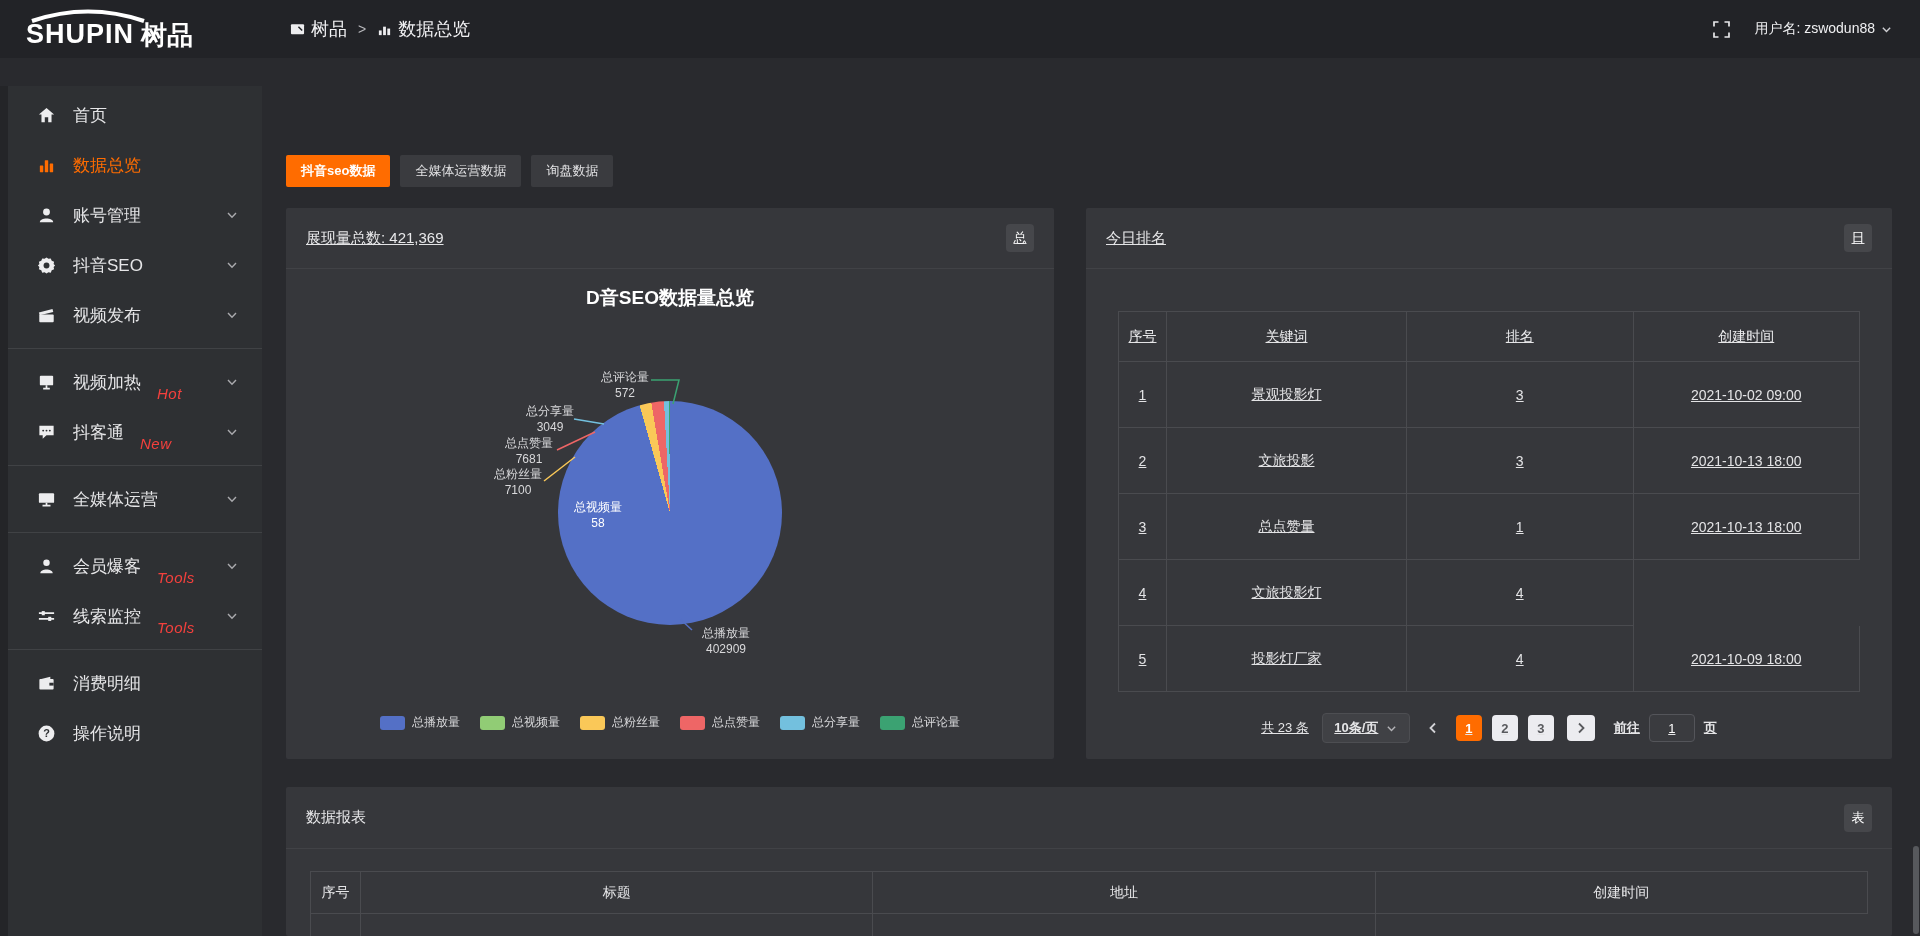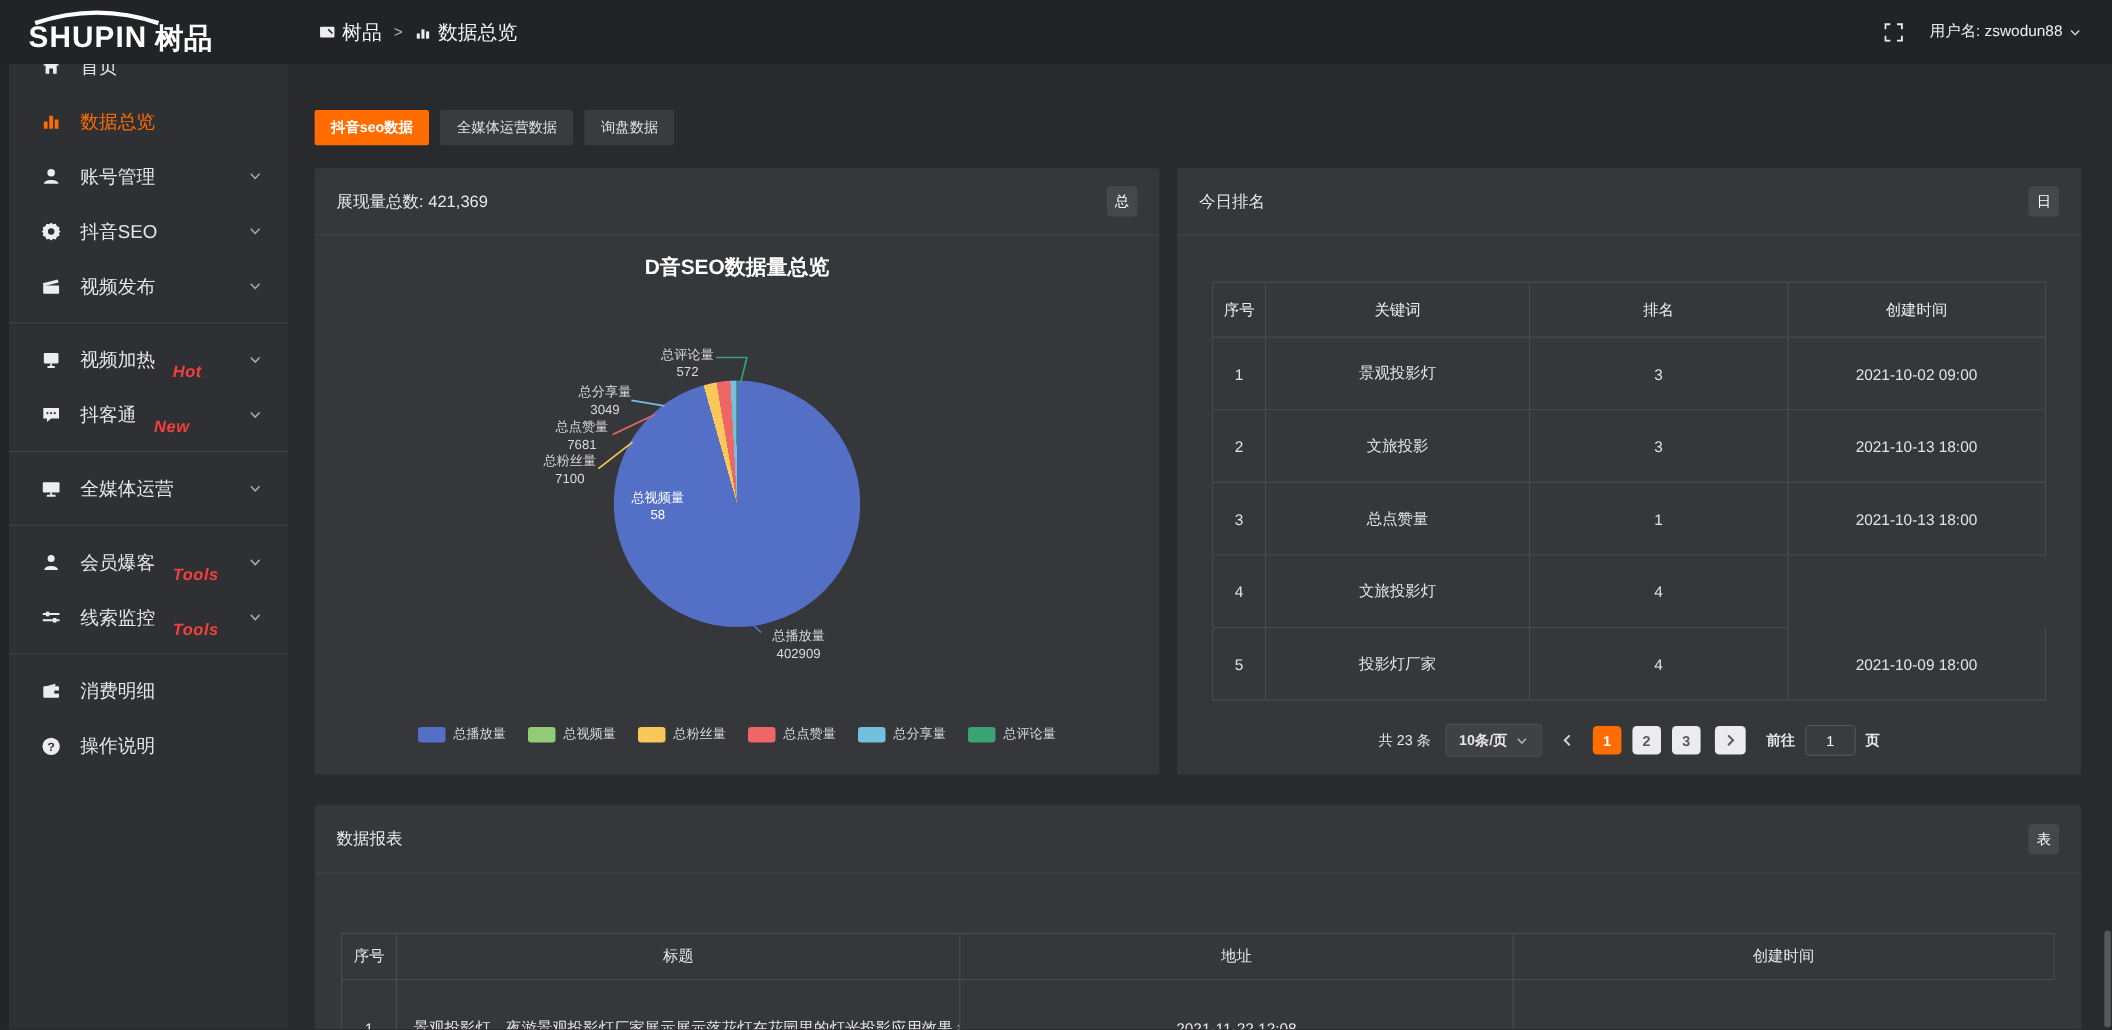--- a/index.html
+++ b/index.html
@@ -20,46 +20,46 @@
   .logo-main { font-size:27px; font-weight:800; color:#fff; letter-spacing:1px; line-height:1; }
   .logo-cn { font-size:26px; font-weight:800; color:#fff; margin-left:7px; line-height:1; }
   .breadcrumb { margin-left:28px; display:flex; align-items:center; gap:9px; font-size:18px; color:#f2f2f4; }
   .crumb { display:flex; align-items:center; gap:6px; cursor:pointer; }
   .crumb-sep { color:#b9b9bd; font-size:14px; margin:0 2px; }
   .topbar-right { margin-left:auto; display:flex; align-items:center; gap:24px; padding-right:28px; }
   .username { display:flex; align-items:center; gap:6px; font-size:14px; color:#f0f0f2; cursor:pointer; }
   .fullscreen-btn { display:flex; cursor:pointer; }
 
   
-  .layout { display:flex; padding-top:31px; height:936px;border-radius:20px; }
+  .layout { display:flex; padding-top:86px; height:936px;border-radius:20px; }
   .sidebar { position:relative; width:262px; background:#2e3033; flex:none; padding-top:4px; }
   .sidebar::before { content:""; position:absolute; left:0; top:0; bottom:0; width:8px; background:#242528; }
   .side-item { height:50px; display:flex; align-items:center; padding:0 24px 0 36px; font-size:17px; color:#e6e6e8; cursor:pointer; }
   .side-item .icon { width:20px; height:20px; margin-right:17px; display:flex; align-items:center; justify-content:center; color:#ededef; flex:none; }
   .side-item.active { color:#ff6c00; }
   .side-item.active .icon { color:#ff6c00; }
-  .side-badge { font-style:italic; font-weight:bold; font-size:15px; margin-left:16px; letter-spacing:0.5px;margin-top:23px; }
+  .side-badge { font-style:italic; font-weight:normal; font-size:15px; margin-left:16px; letter-spacing:0.5px;margin-top:23px; }
   .side-chevron { margin-left:auto; display:flex; }
   .side-divider { height:1px; background:rgba(255,255,255,0.09); margin:8px 0; }
 
   
   .main { flex:1; padding:21px 28px 0 24px; display:flex; flex-direction:column; overflow:hidden; }
   .tabs { display:flex; gap:10px; flex:none;margin-top:48px; }
   .tab { height:32px; padding:0 15px; display:flex; align-items:center; font-size:13px;
          background:#3a3b3f; color:#e2e2e4; cursor:pointer; border-radius:2px; }
   .tab.active { background:#ff6c00; color:#fff; font-weight:bold; }
 
   .panel { background:#36373b; border-radius:2px; }
   .panel-header { height:61px; display:flex; align-items:center; justify-content:space-between;
                   padding:0 20px; font-size:15px; color:#e8e8ea;
                   border-bottom:1px solid rgba(255,255,255,0.06); }
   .corner-badge { width:28px; height:28px; background:#46474b; border-radius:4px; color:#fff;
                   font-size:13px; display:flex; align-items:center; justify-content:center; cursor:pointer; }
 
-  .top-grid { display:flex; gap:16px; margin-top:21px; height:551px; flex:none; }
+  .top-grid { display:flex; gap:32px; margin-top:21px; height:551px; flex:none;text-decoration:underline; }
   .overview-panel { width:768px; flex:none; }
   .ranking-panel { flex:1; }
 
   
   .chart-area { position:relative; height:489px; }
   .chart-title { position:absolute; top:16px; left:0; right:0; text-align:center;
                  font-size:19px; font-weight:bold; color:#fff; }
   .pie { position:absolute; left:272px; top:132px; width:224px; height:224px; border-radius:50%; cursor:pointer; }
   .leaders { position:absolute; left:0; top:0; pointer-events:none; }
   .pie-label { position:absolute; transform:translateX(-50%); text-align:center;
@@ -86,21 +86,21 @@
   .page-btn { min-width:26px; height:26px; border-radius:4px; background:#ececf0; color:#595a5e;
               font-size:13px; font-weight:bold; display:flex; align-items:center; justify-content:center; cursor:pointer; }
   .page-btn.active { background:#ff6c00; color:#fff; }
   .page-next { width:28px; height:26px; border-radius:4px; background:#ececf0; display:flex;
                align-items:center; justify-content:center; cursor:pointer; }
   .goto-wrap { display:flex; align-items:center; gap:9px; margin-left:6px; font-weight:bold; }
   .goto-input { width:46px; height:28px; background:#3a3b3f; border:1px solid #54555a; border-radius:4px;
                 color:#fff; text-align:center; font-size:13px; font-family:inherit; }
 
   
-  .report-panel { margin-top:28px; flex:1; overflow:hidden; display:flex; flex-direction:column;gap:32px; }
+  .report-panel { margin-top:28px; flex:1; overflow:hidden; display:flex; flex-direction:column; }
   .report-header { height:62px; flex:none; }
   .report-table { margin:22px 24px 0; border-top:1px solid rgba(255,255,255,0.10);
                   border-left:1px solid rgba(255,255,255,0.10); }
   .report-row { display:grid; grid-template-columns:50px 1.02fr 1fr 0.98fr; }
   .report-cell { display:flex; align-items:center; justify-content:center; font-size:14px; color:#e6e6e8;
                  border-right:1px solid rgba(255,255,255,0.10); border-bottom:1px solid rgba(255,255,255,0.10);
                  overflow:hidden; white-space:nowrap; }
   .report-row.head .report-cell { height:42px; }
   .report-row.body .report-cell { height:88px; }
   .report-row.stub .report-cell { height:60px; }

